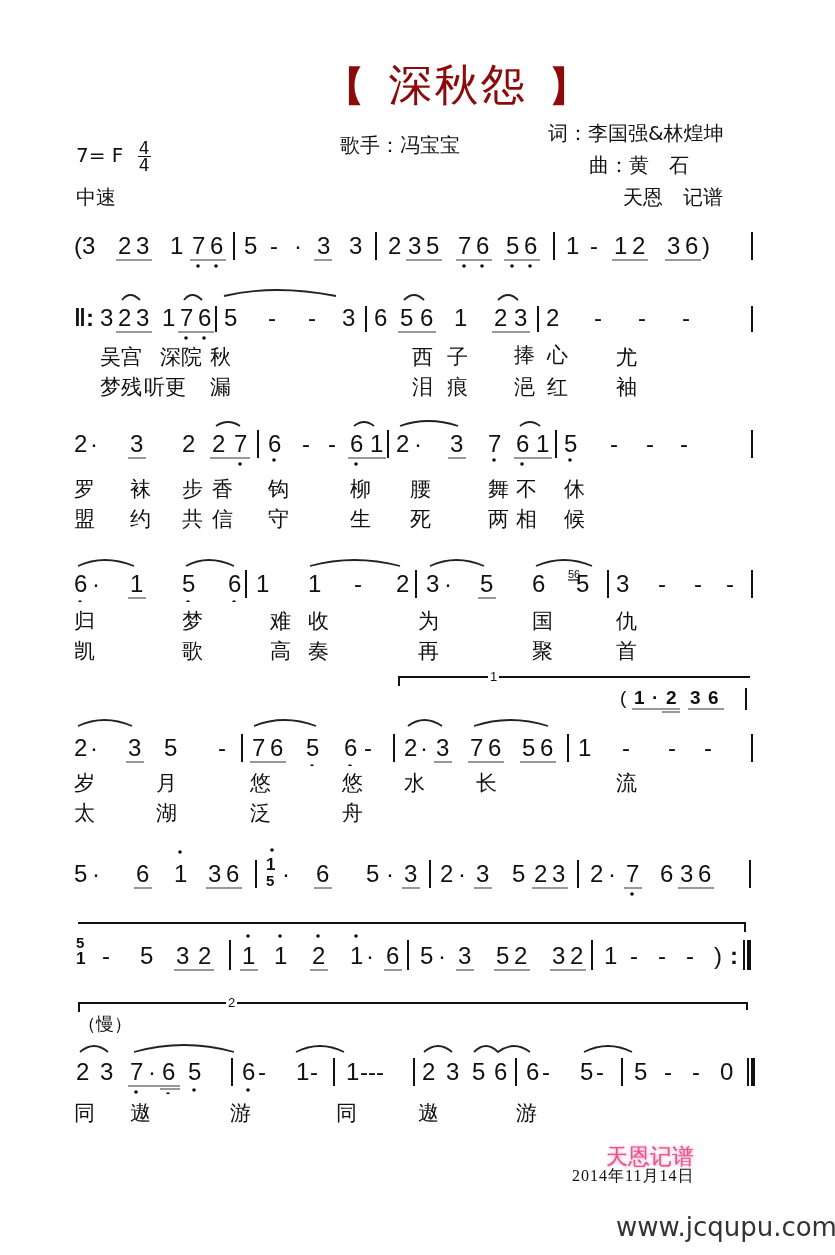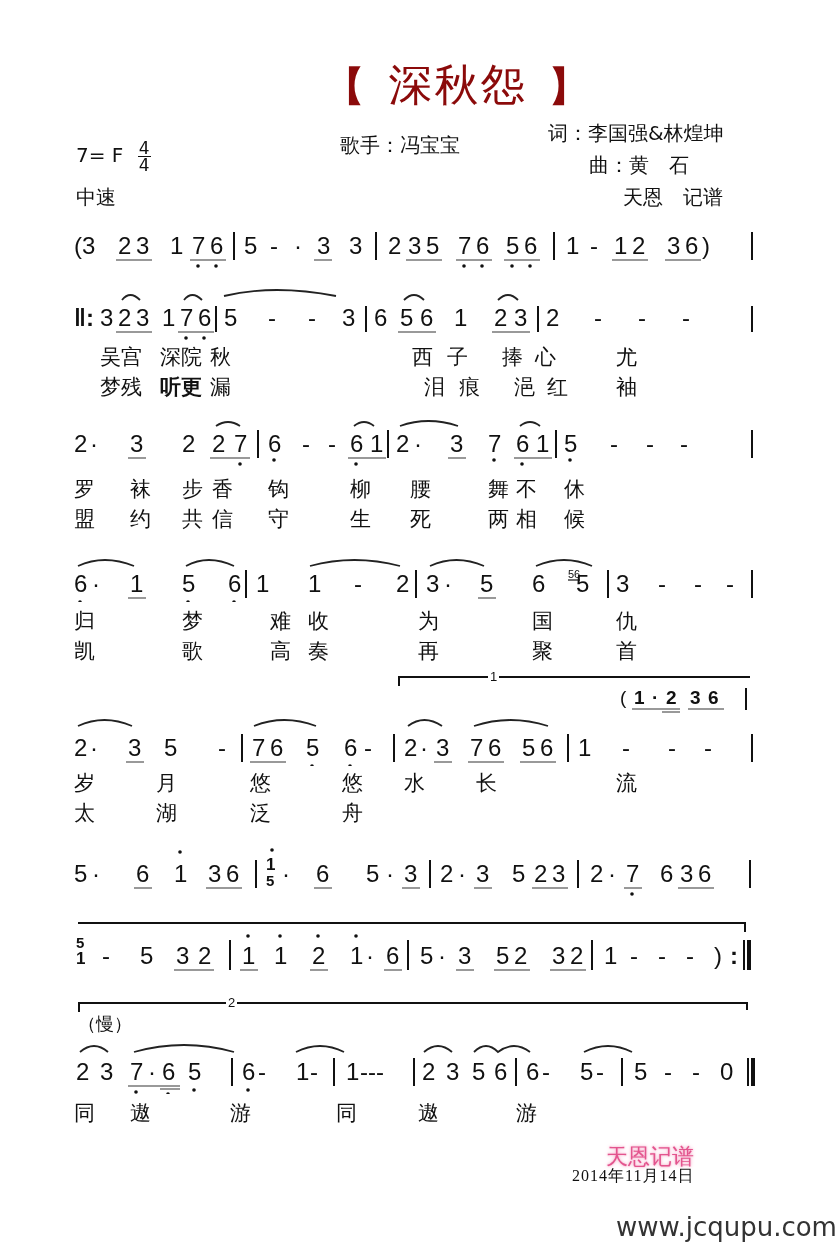--- a/index.html
+++ b/index.html
@@ -145,26 +145,26 @@
       <path d="M110 16 Q118 6 128 16"></path>
     <path d="M150 12 Q200 0 262 12"></path>
     <path d="M330 16 Q340 6 350 16"></path>
       <path d="M424 16 Q434 6 444 16"></path>
   </g>
 </svg>
 <div class="lyr" style="left:100px; top:344px;">吴宫</div>
 <div class="lyr" style="left:160px; top:344px;">深院</div>
 <div class="lyr" style="left:210px; top:344px;">秋</div>
 <div class="lyr" style="left:412px; top:344px; letter-spacing:14px;">西子</div>
-<div class="lyr" style="left:502px; top:344px; letter-spacing:12px;">捧心</div>
+<div class="lyr" style="left:514px; top:344px; letter-spacing:12px;font-family:Liberation Mono, monospace;">捧心</div>
 <div class="lyr" style="left:616px; top:344px;">尤</div>
 <div class="lyr" style="left:100px; top:374px;">梦残</div>
-<div class="lyr" style="left:160px; top:374px;font-weight:bold;">听更</div>
+<div class="lyr" style="left:144px; top:374px;">听更</div>
 <div class="lyr" style="left:210px; top:374px;">漏</div>
-<div class="lyr" style="left:424px; top:374px; letter-spacing:14px;">泪痕</div>
+<div class="lyr" style="left:412px; top:374px; letter-spacing:14px;">泪痕</div>
 <div class="lyr" style="left:514px; top:374px; letter-spacing:12px;">浥红</div>
 <div class="lyr" style="left:616px; top:374px;">袖</div>
 
 <svg class="abs" style="left:74px; top:420px;" width="690" height="50">
   <g font-family="Liberation Sans, sans-serif" font-size="24" fill="#111">
     <text x="0" y="32">2</text>
       <text x="16" y="32">·</text>
     <text x="56" y="32">3</text>
       <text x="108" y="32">2</text>
     <text x="138" y="32">2</text>

